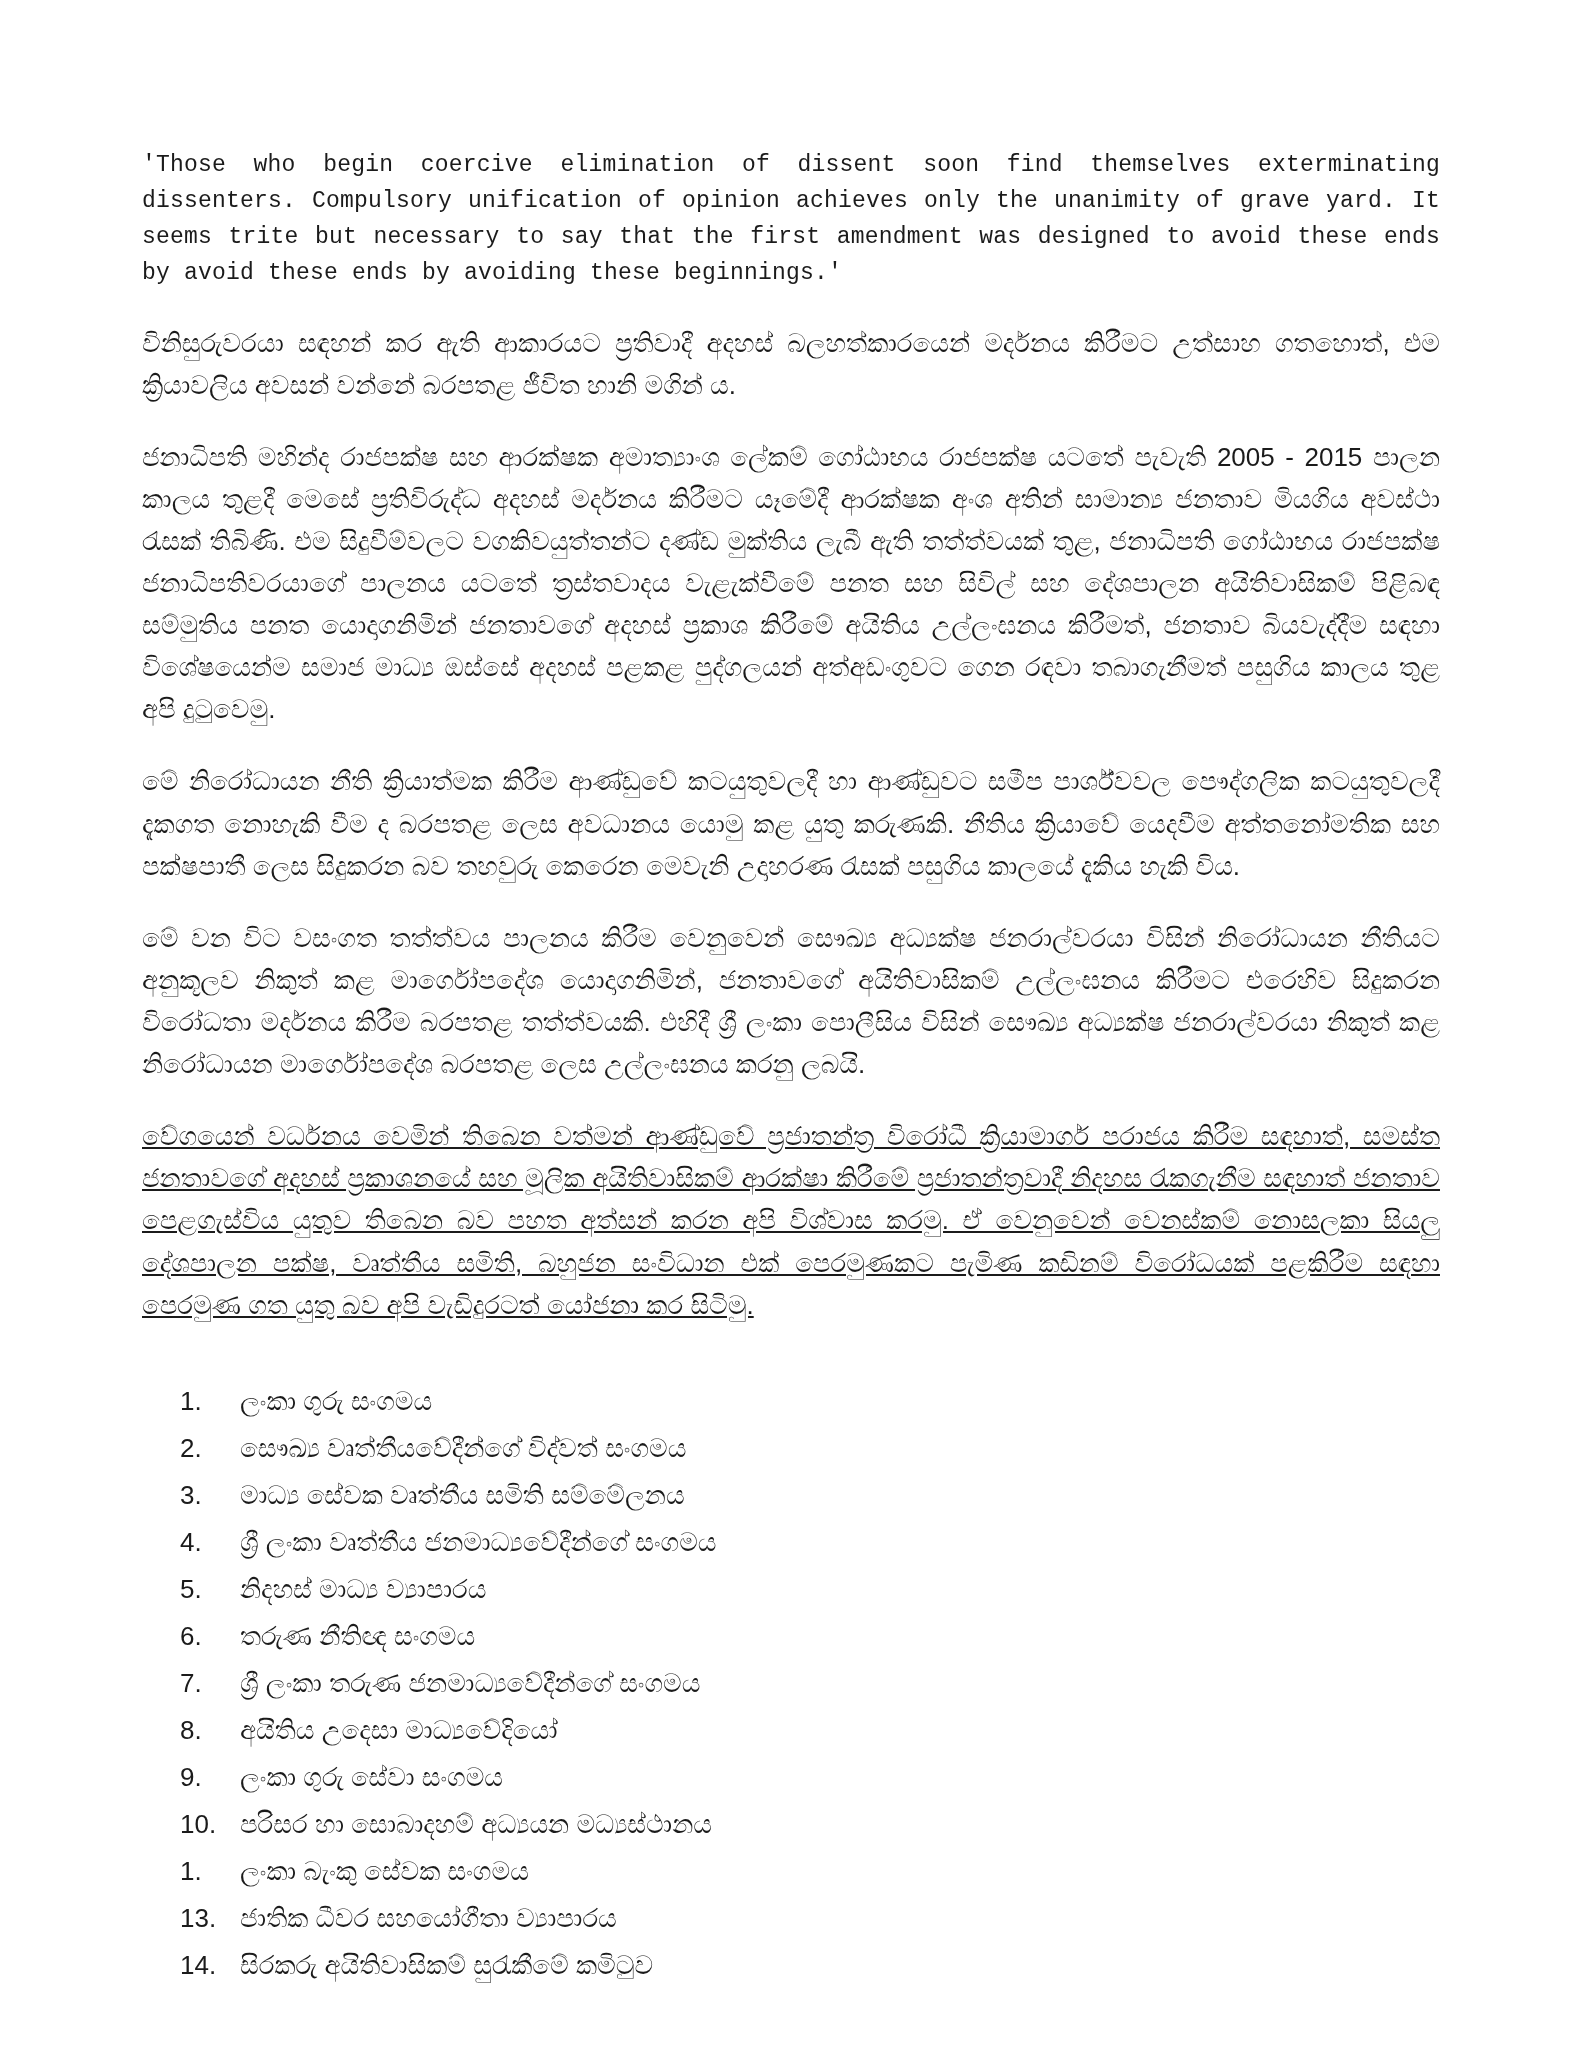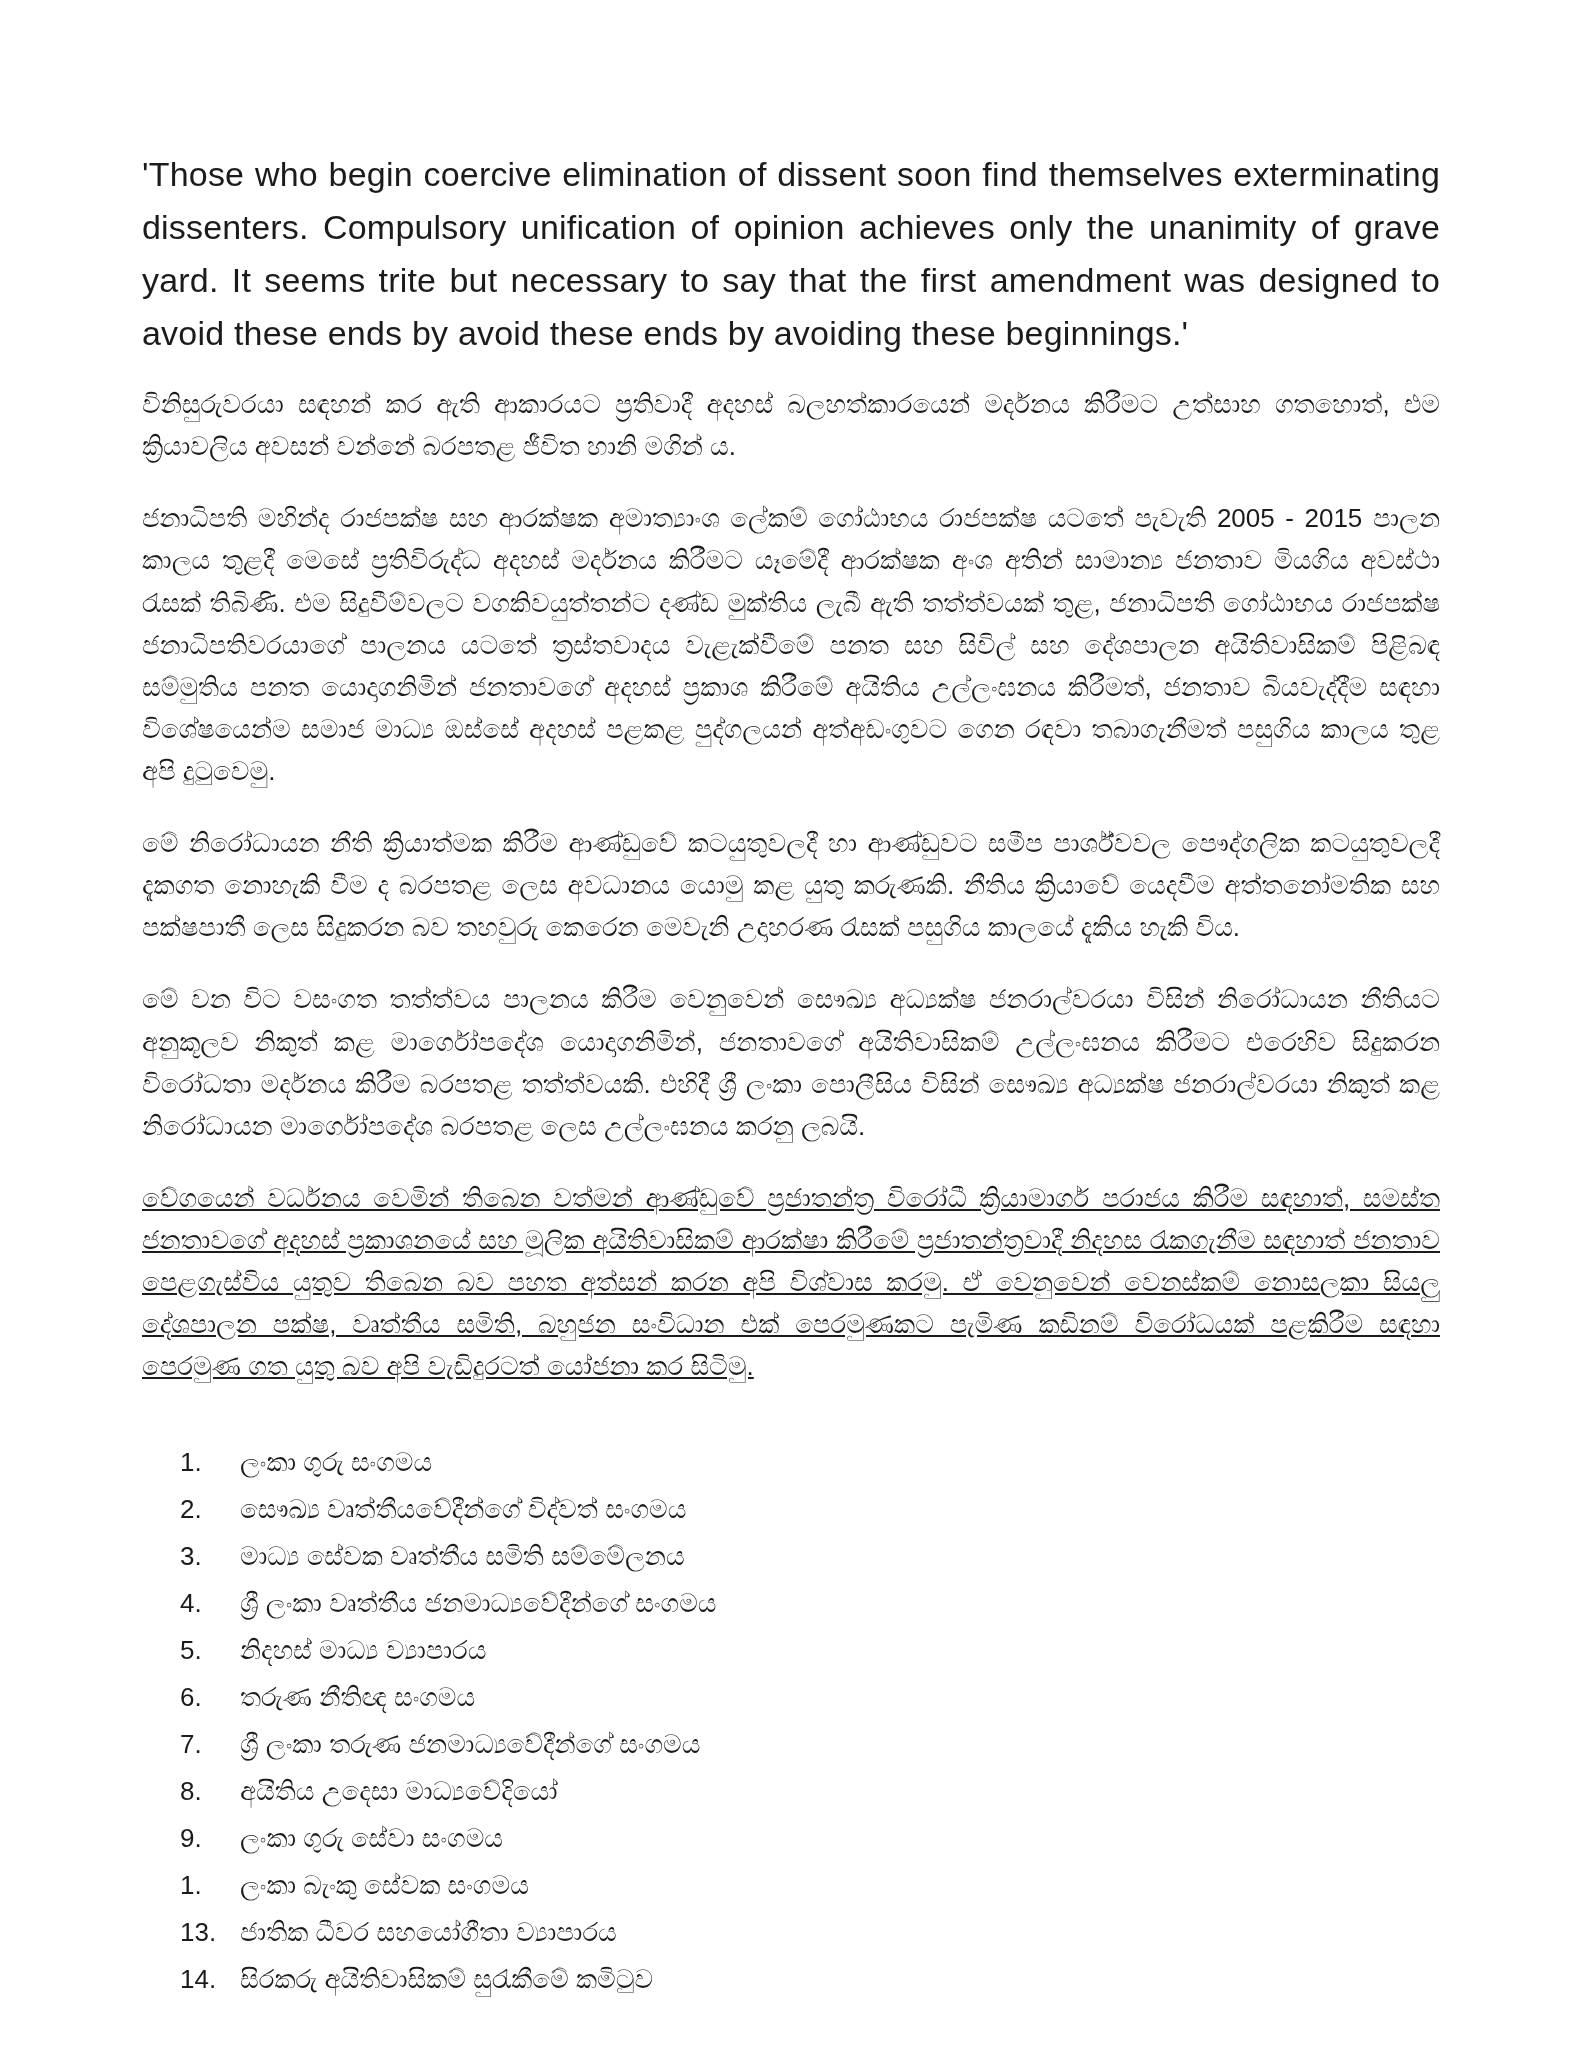--- a/index.html
+++ b/index.html
@@ -15,25 +15,26 @@
     overflow: hidden;
   }
   .page {
     box-sizing: border-box;
     width: 1582px;
     height: 2048px;
     padding: 148px 142px 0 142px;
     background: #ffffff;
   }
   .quote {
-    font-size: 34px;
+    font-size: 23px;
     line-height: 1.56;
     text-align: justify;
-    margin: 0 0 23px 0;
+    margin: 0 0 30px 0;
     letter-spacing: 0.2px;
+    font-family: Liberation Mono, monospace;
   }
   .para {
     font-size: 26px;
     line-height: 1.62;
     text-align: justify;
     margin: 12px 0 30px 0;
   }
   .para:last-of-type {
     margin-bottom: 0;
     text-decoration: underline;
@@ -107,20 +108,24 @@
     </li>
     <li class="org-item">
       <span class="org-number">8.</span>
       <span class="org-label">අයිතිය උදෙසා මාධ්‍යවේදියෝ</span>
     </li>
     <li class="org-item">
       <span class="org-number">9.</span>
       <span class="org-label">ලංකා ගුරු සේවා සංගමය</span>
     </li>
     <li class="org-item">
+      <span class="org-number">10.</span>
+      <span class="org-label">පරිසර හා සොබාදහම් අධ්‍යයන මධ්‍යස්ථානය</span>
+    </li>
+    <li class="org-item">
       <span class="org-number">1.</span>
       <span class="org-label">ලංකා බැංකු සේවක සංගමය</span>
     </li>
     <li class="org-item">
       <span class="org-number">13.</span>
       <span class="org-label">ජාතික ධීවර සහයෝගීතා ව්‍යාපාරය</span>
     </li>
     <li class="org-item">
       <span class="org-number">14.</span>
       <span class="org-label">සිරකරු අයිතිවාසිකම් සුරැකීමේ කමිටුව</span>

